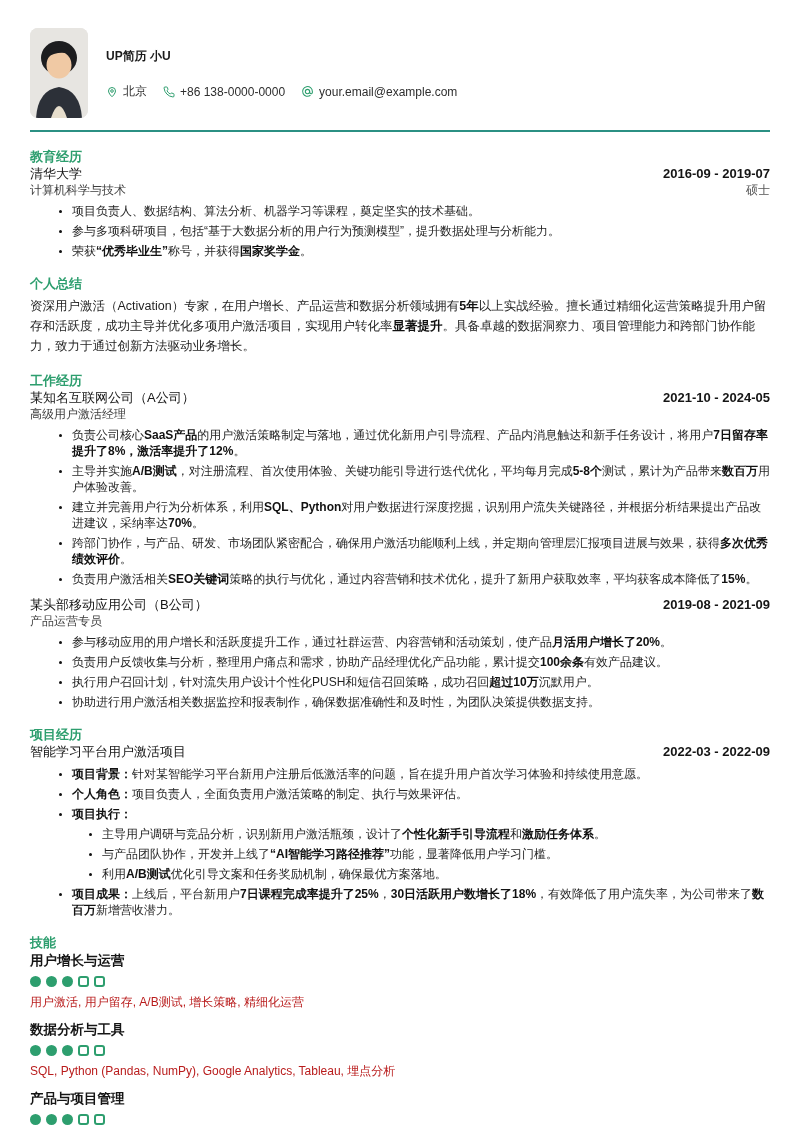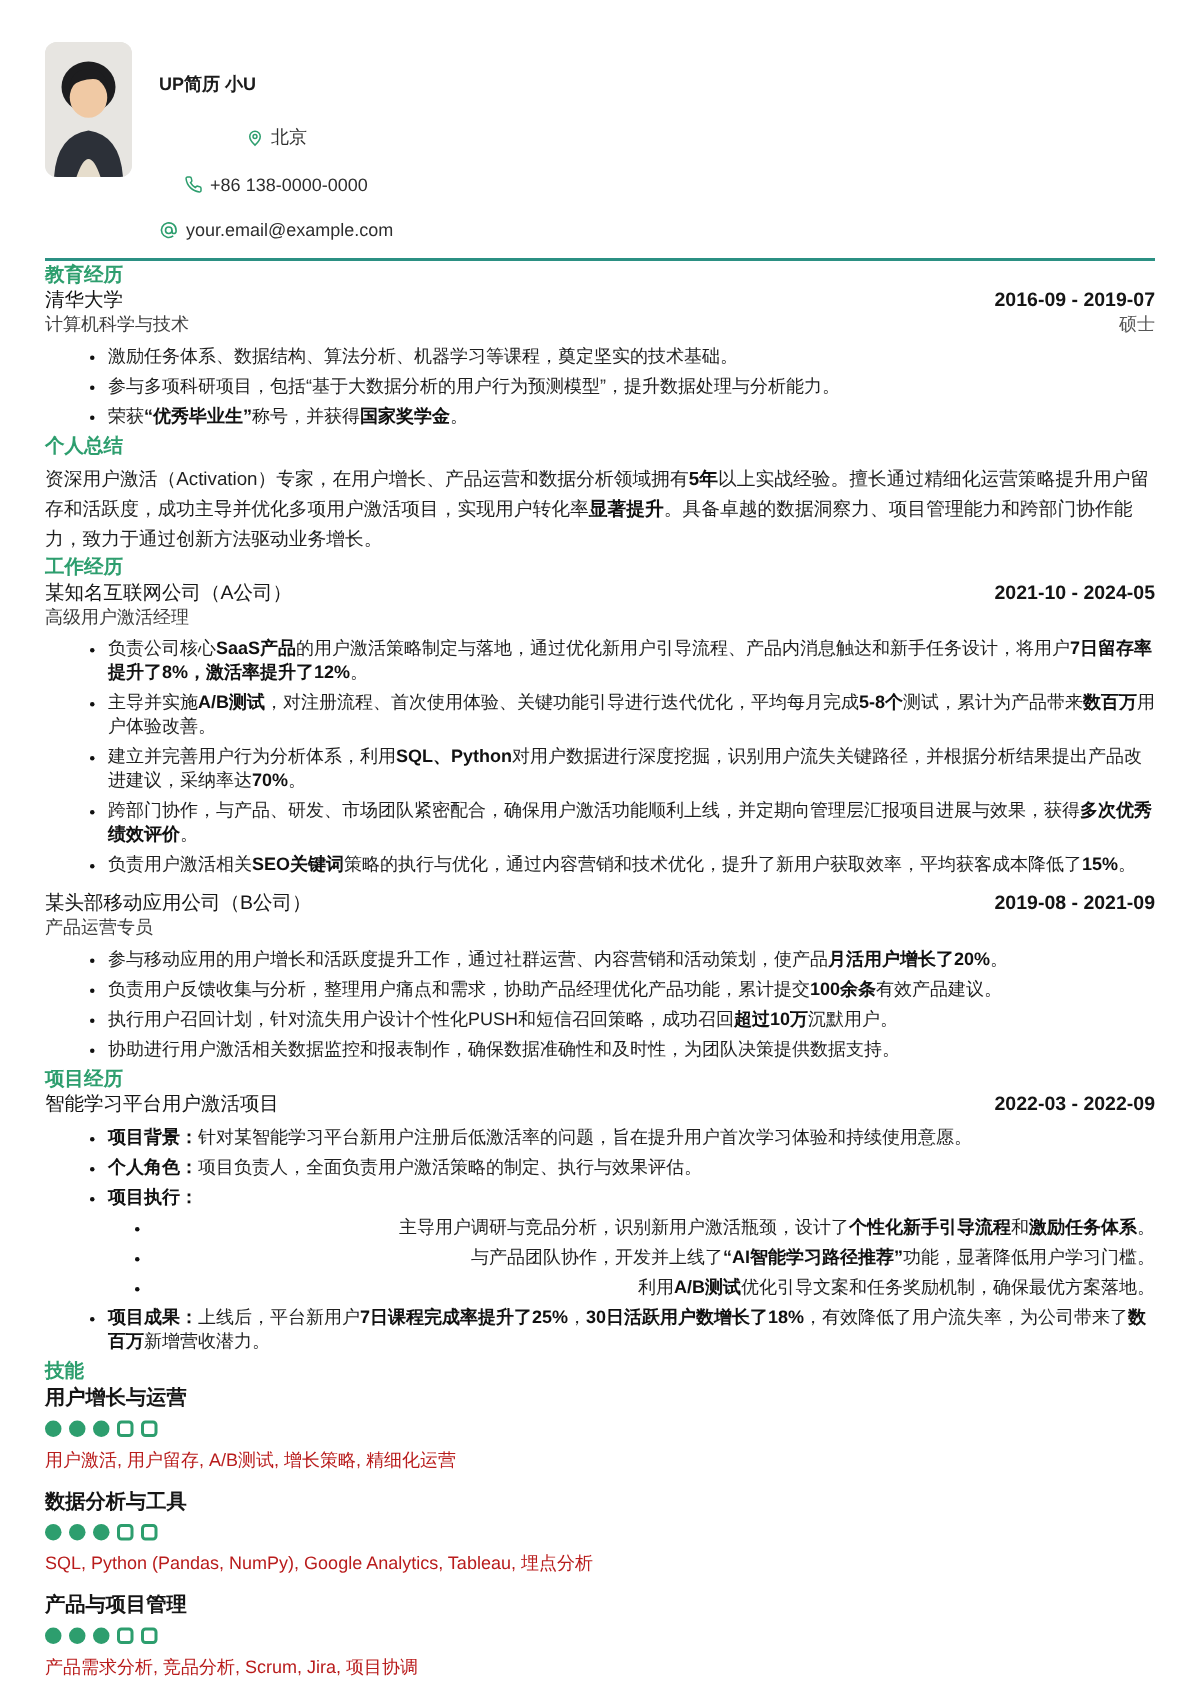--- a/index.html
+++ b/index.html
@@ -8,38 +8,38 @@
     width:799px;height:1130px;overflow:hidden;background:#fff;
     font-family:"Liberation Sans","DejaVu Sans",sans-serif;color:#1f1f1f;
     -webkit-font-smoothing:antialiased;
   }
   .page{padding:0 29px 0 30px;}
   
   .header{display:flex;align-items:flex-start;padding-top:28px;}
   .photo{width:58px;height:90px;border-radius:8px;overflow:hidden;flex:none;background:#e7e5e1;}
   .header-right{margin-left:18px;padding-top:16px;}
   .name{font-size:12px;font-weight:700;color:#1b1b1b;line-height:24px;}
-  .contacts{display:flex;align-items:center;gap:16px;margin-top:15px;font-size:12px;color:#2e2e2e;flex-direction:column;}
+  .contacts{display:flex;align-items:center;gap:16px;margin-top:15px;font-size:12px;color:#2e2e2e;}
   .contact{display:flex;align-items:center;gap:5px;}
   .contact .cicon{display:flex;align-items:center;color:var(--accent);}
   .divider{border-top:2px solid var(--divider);margin-top:12px;}
   
-  .sec{margin-top:1px;}
+  .sec{margin-top:17px;}
   .sec-heading{font-size:13px;font-weight:700;color:var(--accent);line-height:15px;}
   .entry{margin-top:2px;}
   .entry + .entry{margin-top:10px;}
   .entry-head{display:flex;justify-content:space-between;align-items:baseline;}
   .entry-title{font-size:13px;font-weight:400;color:#151515;line-height:16px;}
   .entry-date{font-size:13px;font-weight:700;color:#151515;white-space:nowrap;}
   .entry-sub{display:flex;justify-content:space-between;font-size:12px;color:#3d3d3d;line-height:13px;margin-top:2px;gap:25px;}
   .entry-sub .sub-right{color:#555;}
   ul.bullets{list-style:disc;margin:6px 0 0;padding-left:42px;}
   ul.bullets li{font-size:12px;line-height:16px;margin-bottom:4px;color:#1f1f1f;}
   ul.bullets li::marker{font-size:10px;color:#111;}
-  ul.subs{list-style:disc;margin:4px 0 0;padding-left:30px;text-align:right;}
+  ul.subs{list-style:disc;margin:4px 0 0;padding-left:30px;}
   ul.subs li{font-size:12px;line-height:16px;margin-bottom:4px;}
   b{font-weight:700;color:#111;}
   .summary-p{font-size:12.5px;line-height:20px;margin-top:5px;color:#1f1f1f;}
   
   .skill{margin-top:13px;}
   .skill.first{margin-top:3px;}
   .skill-name{font-size:13.5px;font-weight:700;color:#151515;line-height:16px;}
   .dots{display:flex;gap:5px;margin-top:7px;}
   .dot{width:11px;height:11px;box-sizing:border-box;}
   .dot.filled{background:var(--accent);border-radius:50%;}
@@ -103,21 +103,21 @@
         <div class="entry">
           <div class="entry-head">
             <span class="entry-title">清华大学</span>
             <span class="entry-date">2016-09 - 2019-07</span>
           </div>
           <div class="entry-sub">
             <span>计算机科学与技术</span>
             <span class="sub-right">硕士</span>
           </div>
           <ul class="bullets">
-            <li class="bullet">激励任务体系、数据结构、算法分析、机器学习等课程，奠定坚实的技术基础。</li>
+            <li class="bullet">项目负责人、数据结构、算法分析、机器学习等课程，奠定坚实的技术基础。</li>
             <li class="bullet">参与多项科研项目，包括“基于大数据分析的用户行为预测模型”，提升数据处理与分析能力。</li>
             <li class="bullet">荣获<b>“优秀毕业生”</b>称号，并获得<b>国家奖学金</b>。</li>
           </ul>
         </div>
       </div>
       <div class="sec">
         <div class="sec-heading">个人总结</div>
         <div class="summary-p">资深用户激活（Activation）专家，在用户增长、产品运营和数据分析领域拥有<b>5年</b>以上实战经验。擅长通过精细化运营策略提升用户留存和活跃度，成功主导并优化多项用户激活项目，实现用户转化率<b>显著提升</b>。具备卓越的数据洞察力、项目管理能力和跨部门协作能力，致力于通过创新方法驱动业务增长。</div>
       </div>
       <div class="sec">

